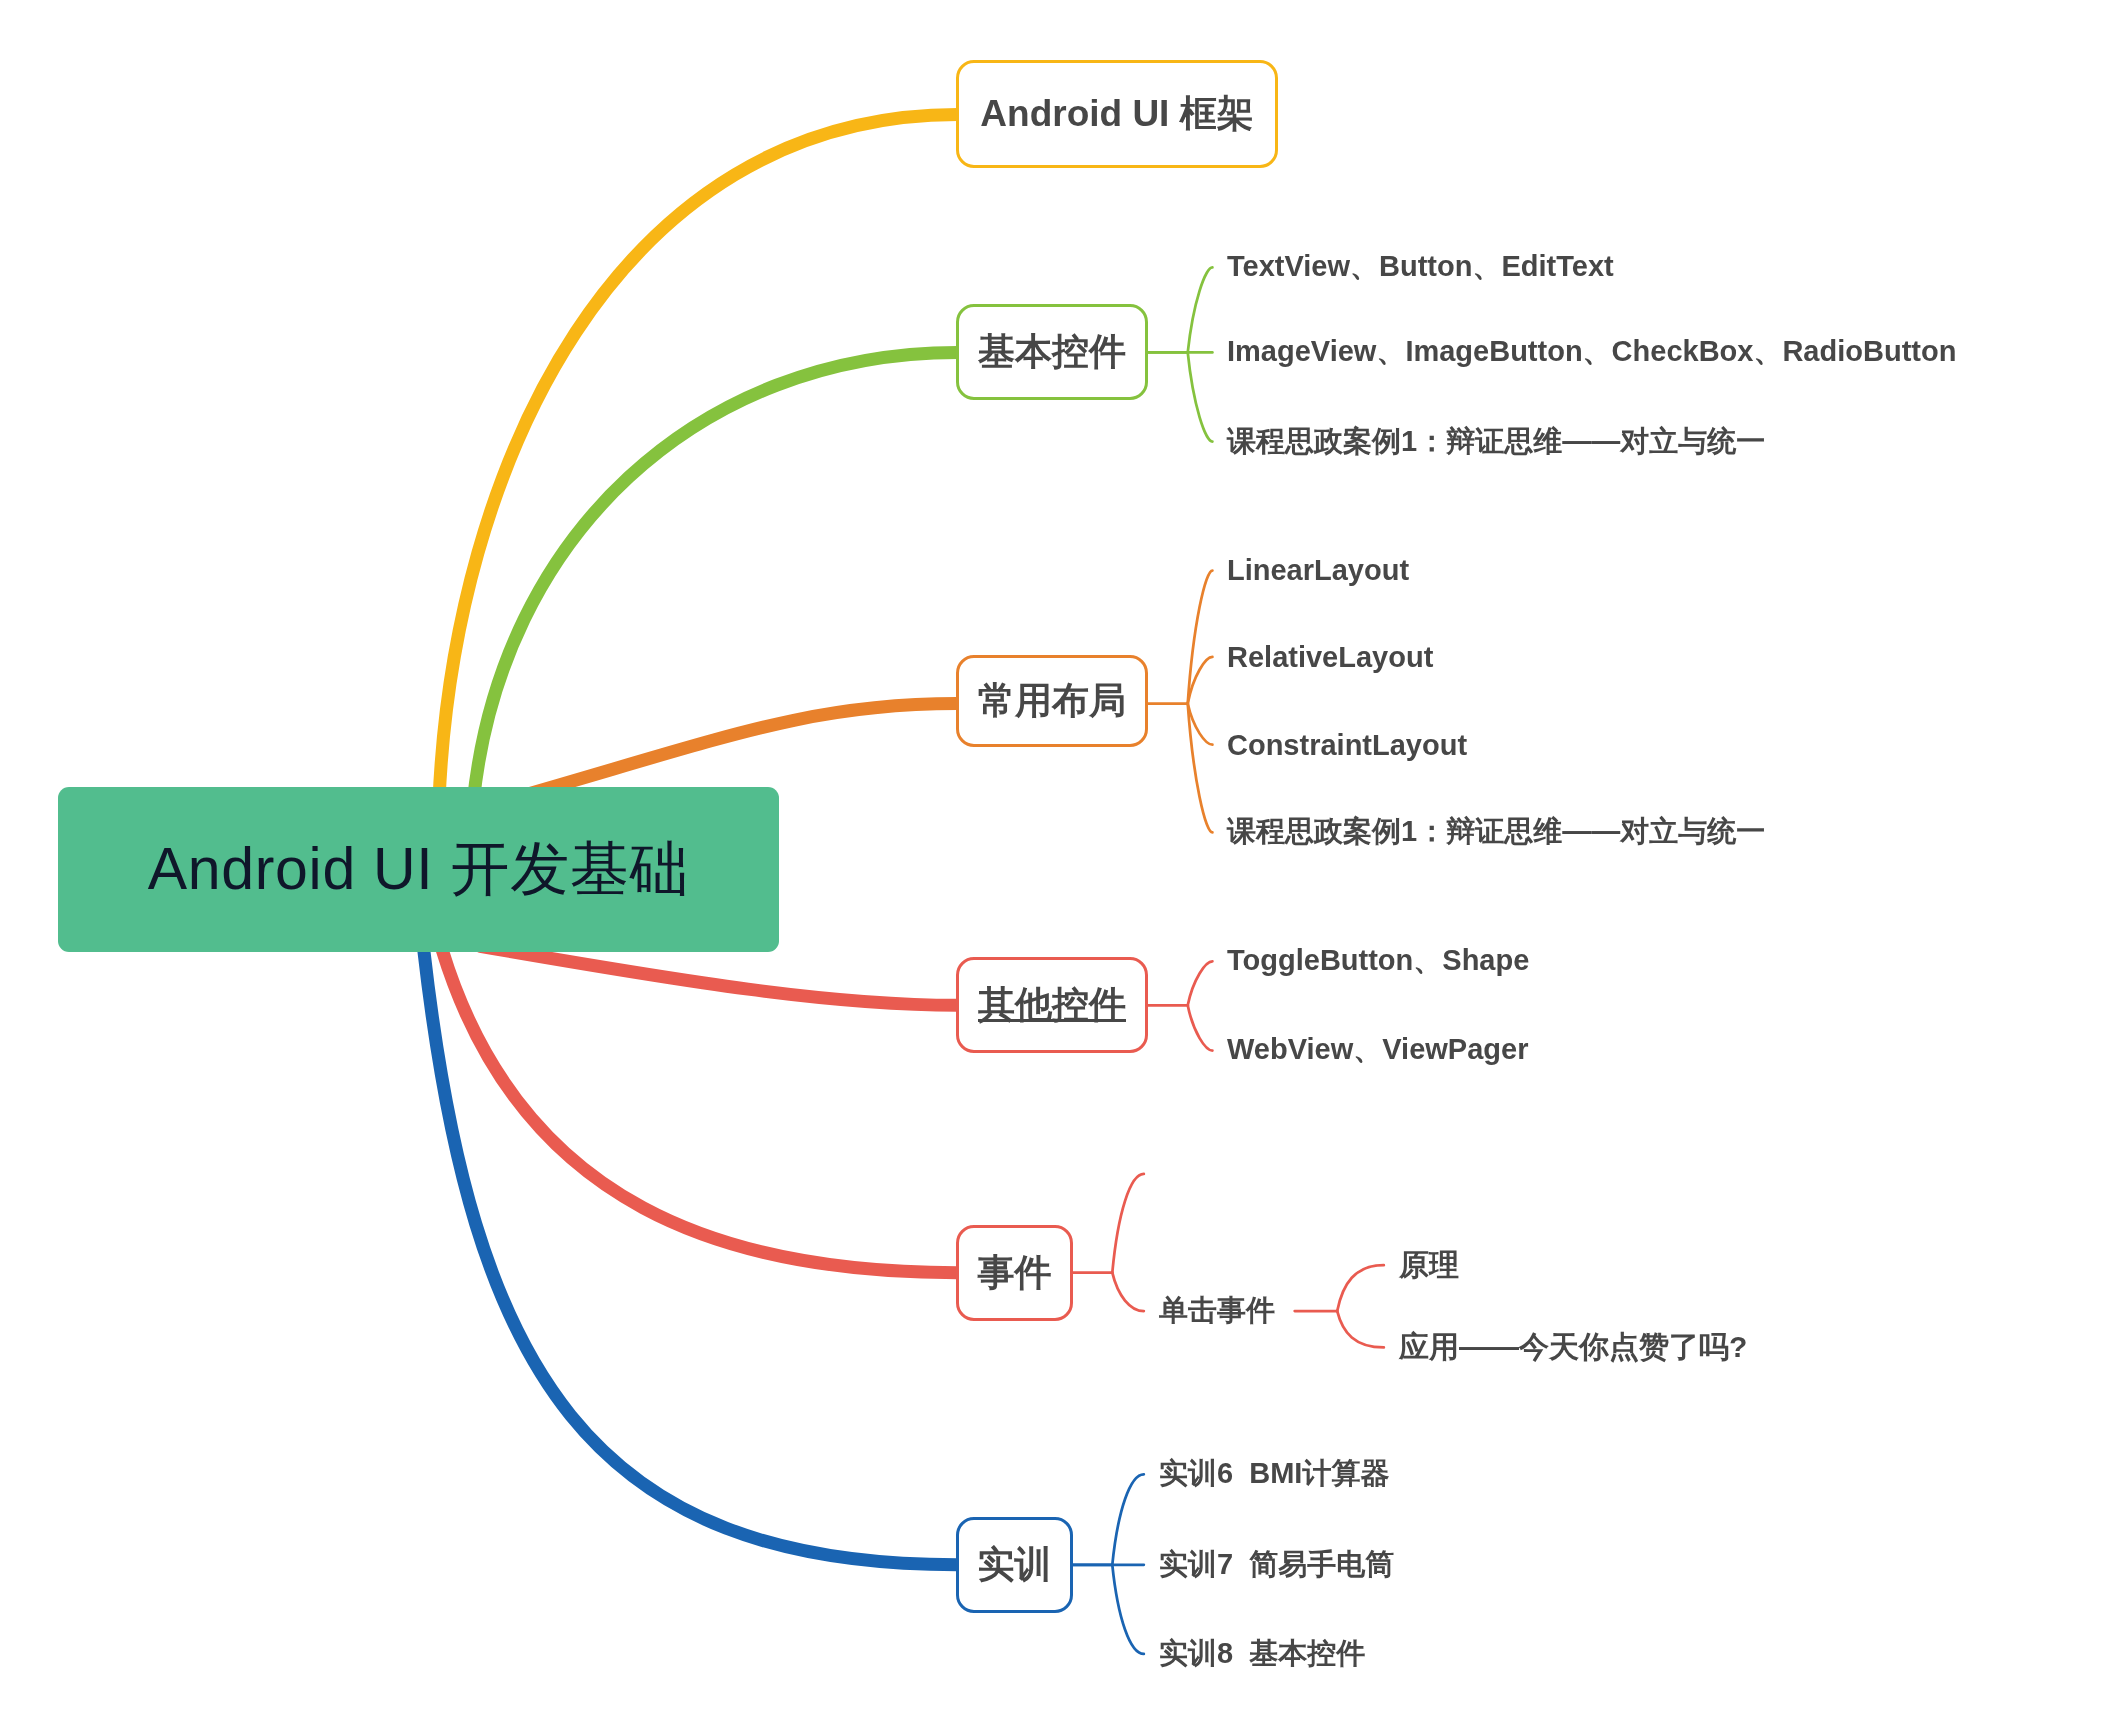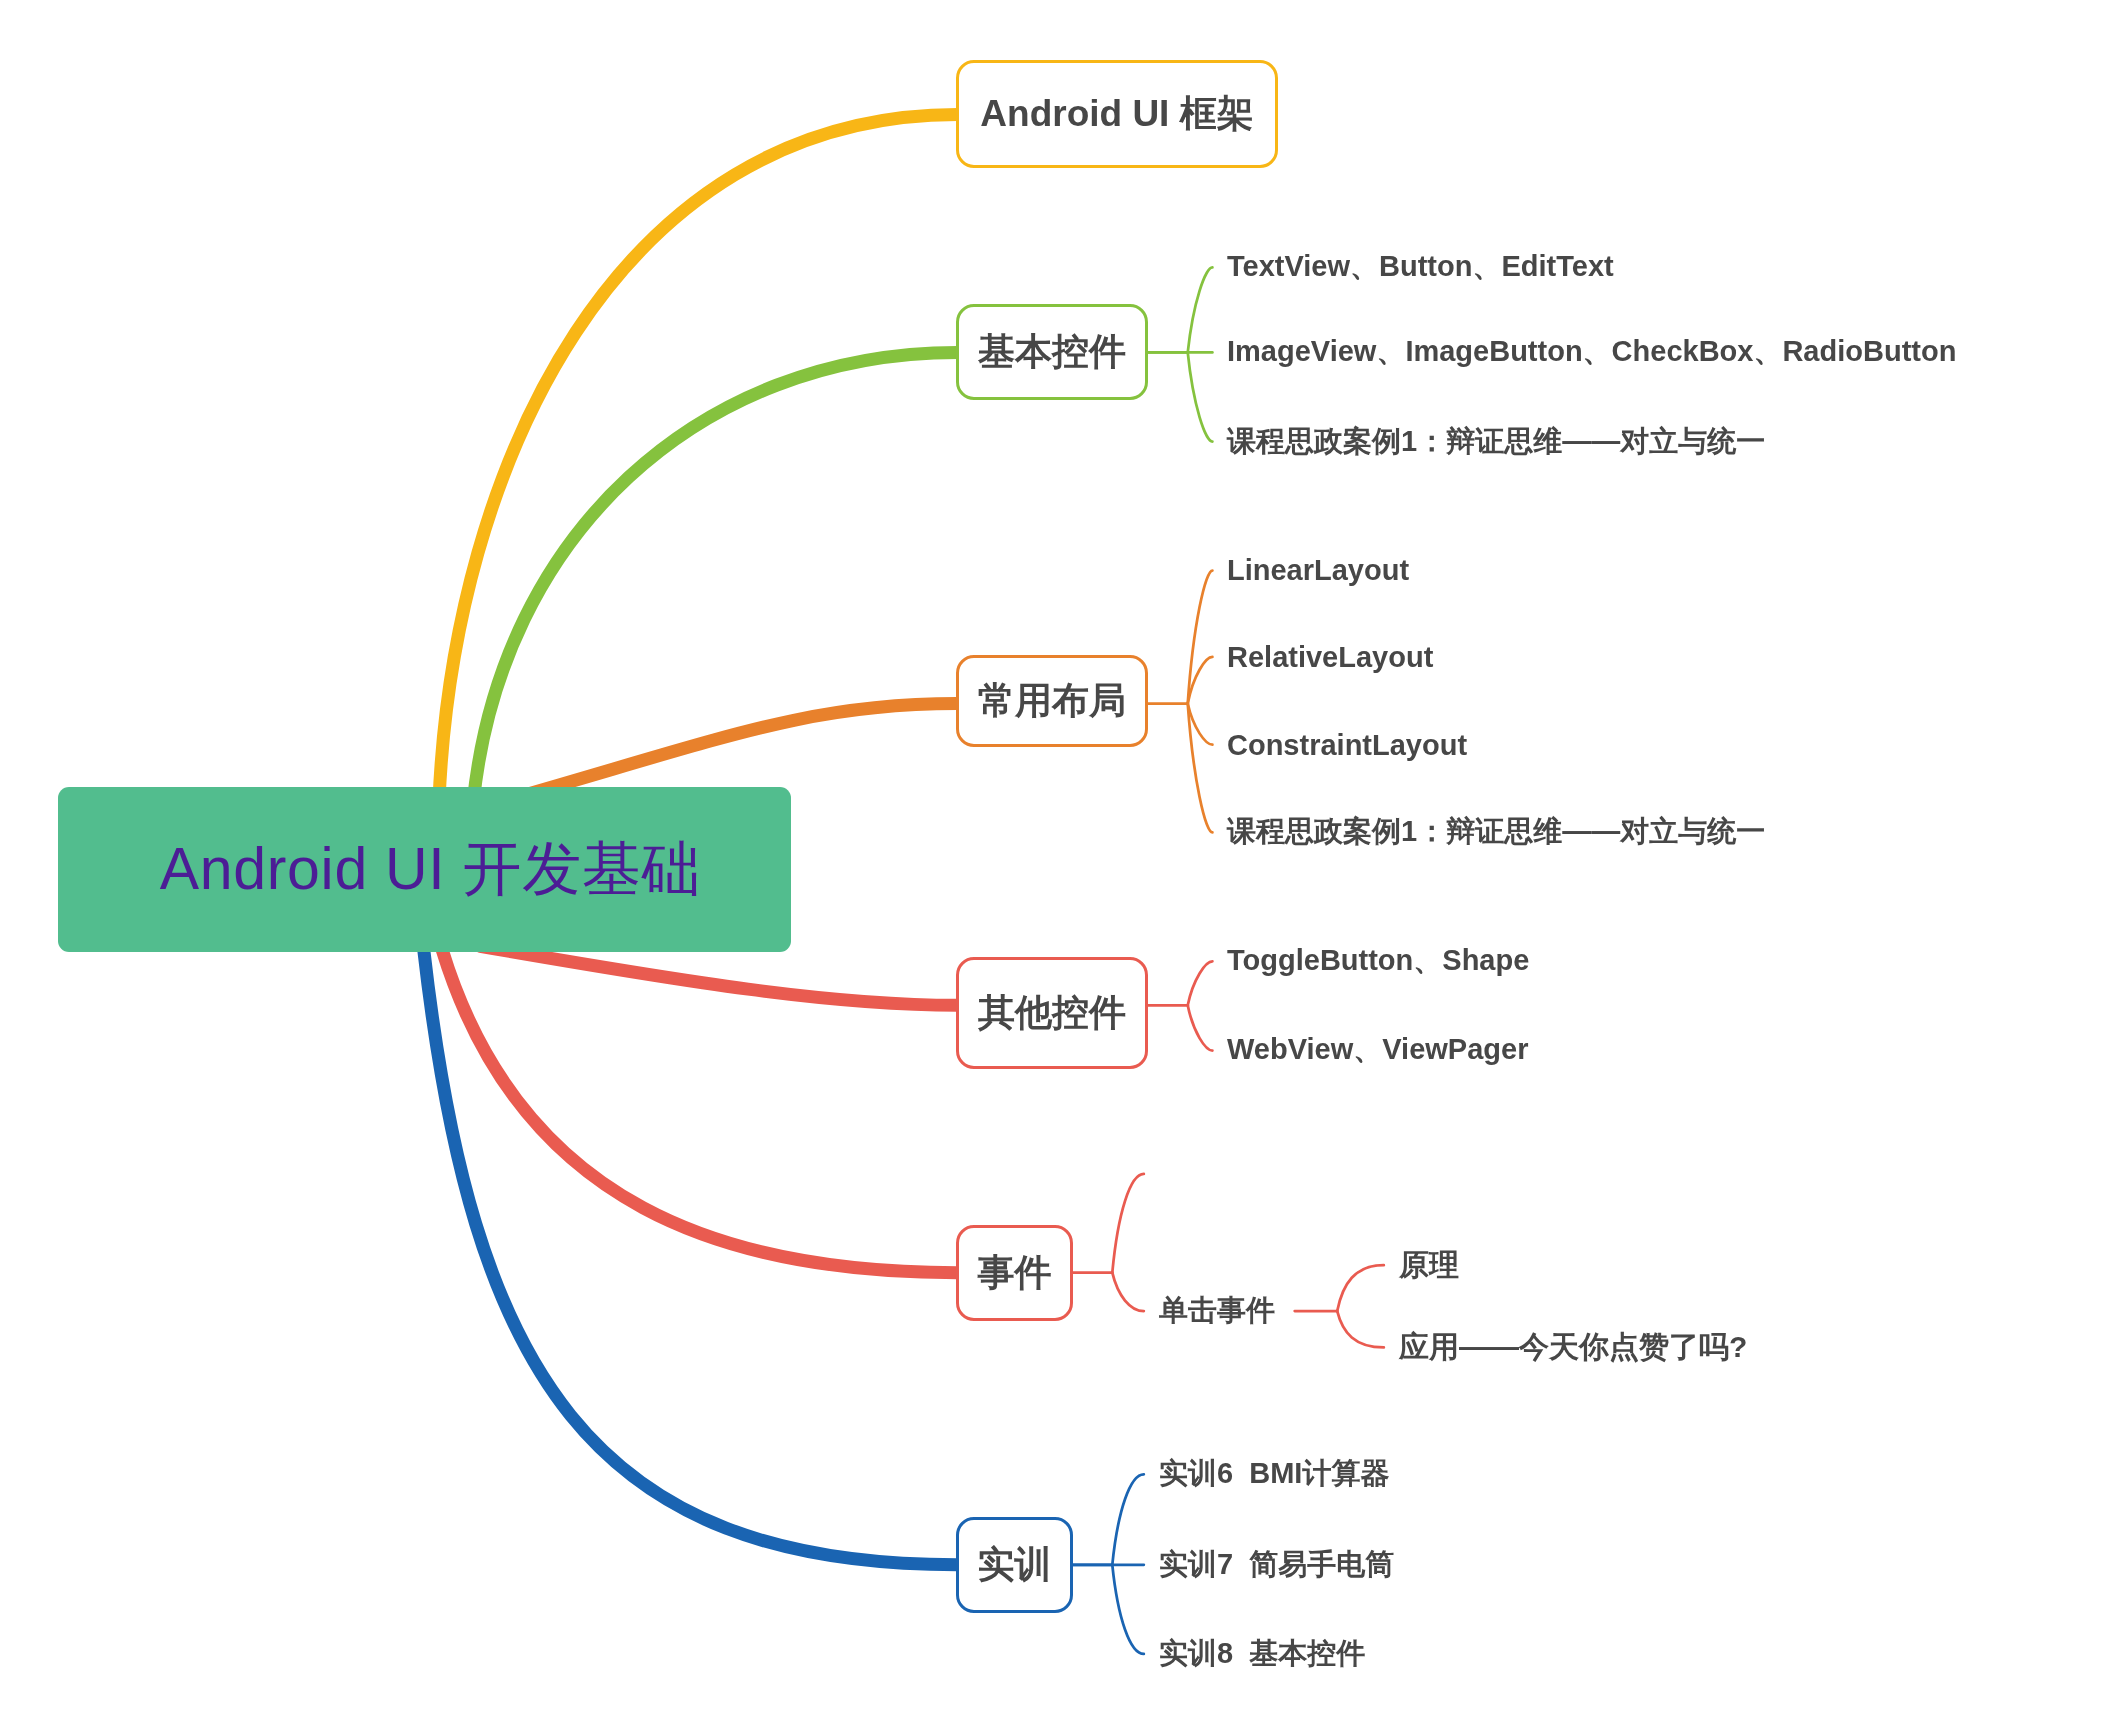--- a/index.html
+++ b/index.html
@@ -65,25 +65,25 @@
       <div class="child-label" style="left: 1227px; top: 352px;">ImageView、ImageButton、CheckBox、RadioButton</div>
       <div class="child-label" style="left: 1227px; top: 442px;">课程思政案例1：辩证思维——对立与统一</div>
       <div class="node-box" style="left: 956px; top: 304px; width: 192px; height: 96px; border: 3.4px solid rgb(133, 194, 62);">基本控件</div>
       <div class="child-label" style="left: 1227px; top: 570px;">LinearLayout</div>
       <div class="child-label" style="left: 1227px; top: 657px;">RelativeLayout</div>
       <div class="child-label" style="left: 1227px; top: 745px;">ConstraintLayout</div>
       <div class="child-label" style="left: 1227px; top: 832px;">课程思政案例1：辩证思维——对立与统一</div>
       <div class="node-box" style="left: 956px; top: 655px; width: 192px; height: 92px; border: 3.4px solid rgb(232, 129, 44);">常用布局</div>
       <div class="child-label" style="left: 1227px; top: 961px;">ToggleButton、Shape</div>
       <div class="child-label" style="left: 1227px; top: 1050px;">WebView、ViewPager</div>
-      <div class="node-box" style="left: 956px; top: 957px; width: 192px; height: 112px; border: 3.4px solid rgb(233, 91, 80);">其他控件</div>
+      <div class="node-box" style="left: 956px; top: 957px; width: 192px; height: 96px; border: 3.4px solid rgb(233, 91, 80); text-decoration: underline;">其他控件</div>
       <div class="child-label" style="left: 1159px; top: 1311px;">单击事件</div>
       <div class="child-label small" style="left: 1399px; top: 1265px;">原理</div>
       <div class="child-label small" style="left: 1399px; top: 1347px;">应用——今天你点赞了吗?</div>
       <div class="node-box" style="left: 956px; top: 1225px; width: 117px; height: 96px; border: 3.4px solid rgb(233, 91, 80);">事件</div>
       <div class="child-label" style="left: 1159px; top: 1474px;">实训6  BMI计算器</div>
       <div class="child-label" style="left: 1159px; top: 1565px;">实训7  简易手电筒</div>
       <div class="child-label" style="left: 1159px; top: 1654px;">实训8  基本控件</div>
       <div class="node-box" style="left: 956px; top: 1517px; width: 117px; height: 96px; border: 3.4px solid rgb(26, 100, 178);">实训</div>
     </div>
-  <div class="root-node" id="rootNode" style="left: 58px; top: 787px; width: 721px; height: 165px; background: rgb(82, 189, 142); color: #4c1d95; padding-left: 12px;">Android UI 开发基础</div>
+  <div class="root-node" id="rootNode" style="left: 58px; top: 787px; width: 721px; height: 165px; background: rgb(82, 189, 142); color: #0f172a;">Android UI 开发基础</div>
 </div>
 
 
 </body></html>

